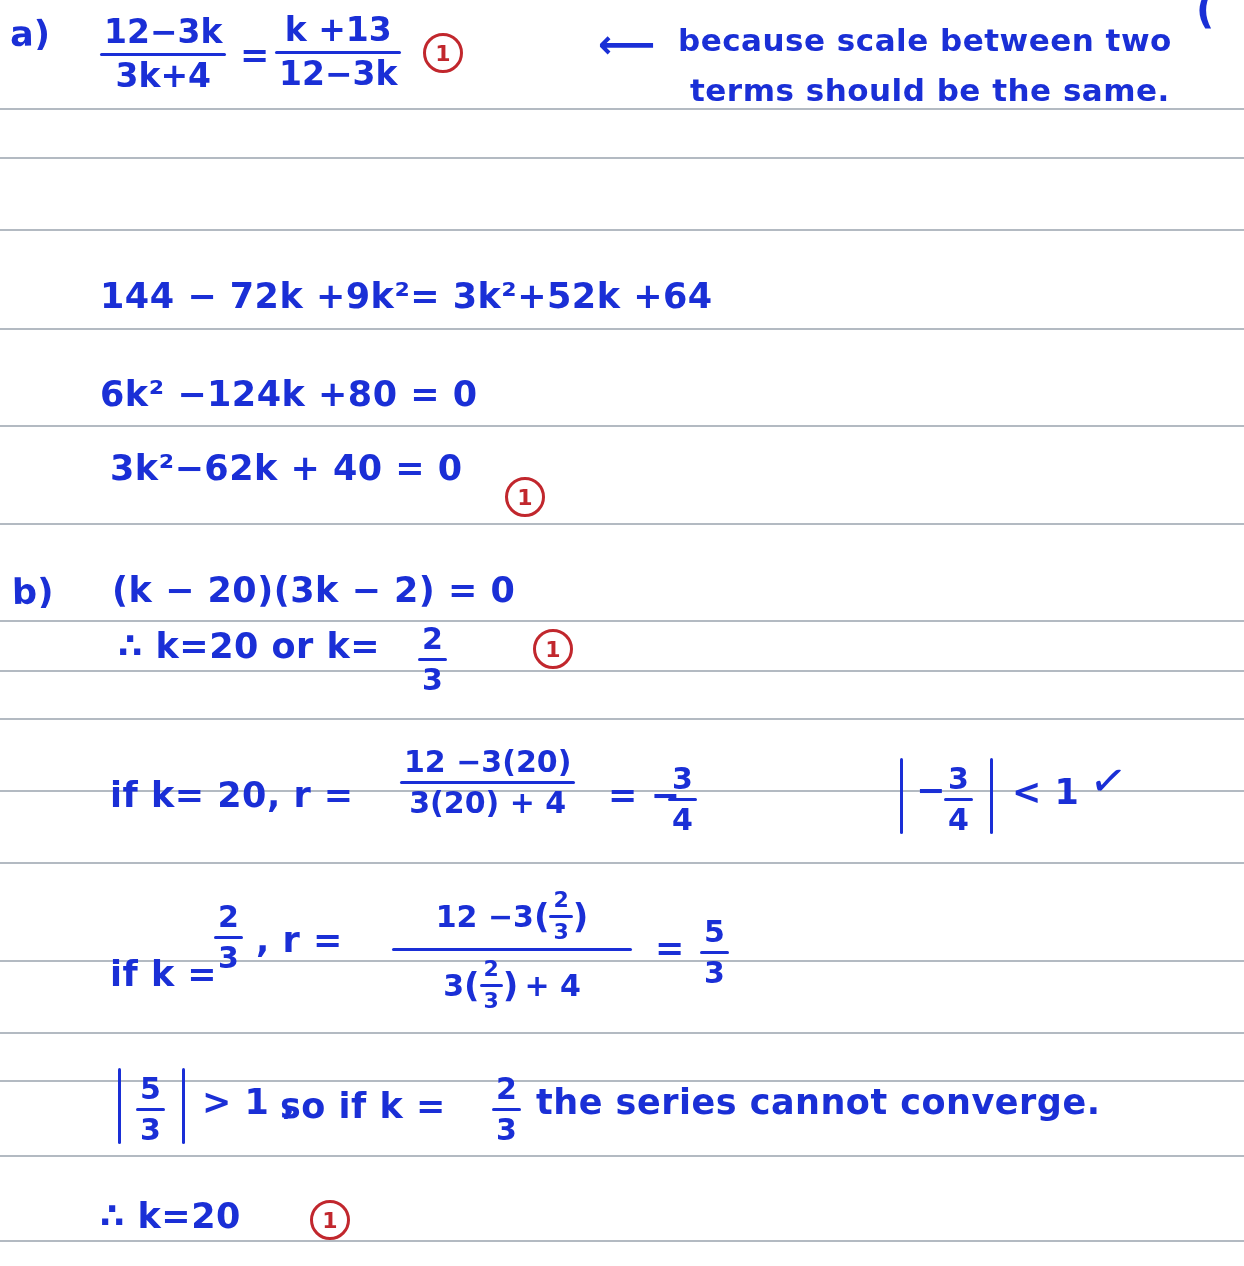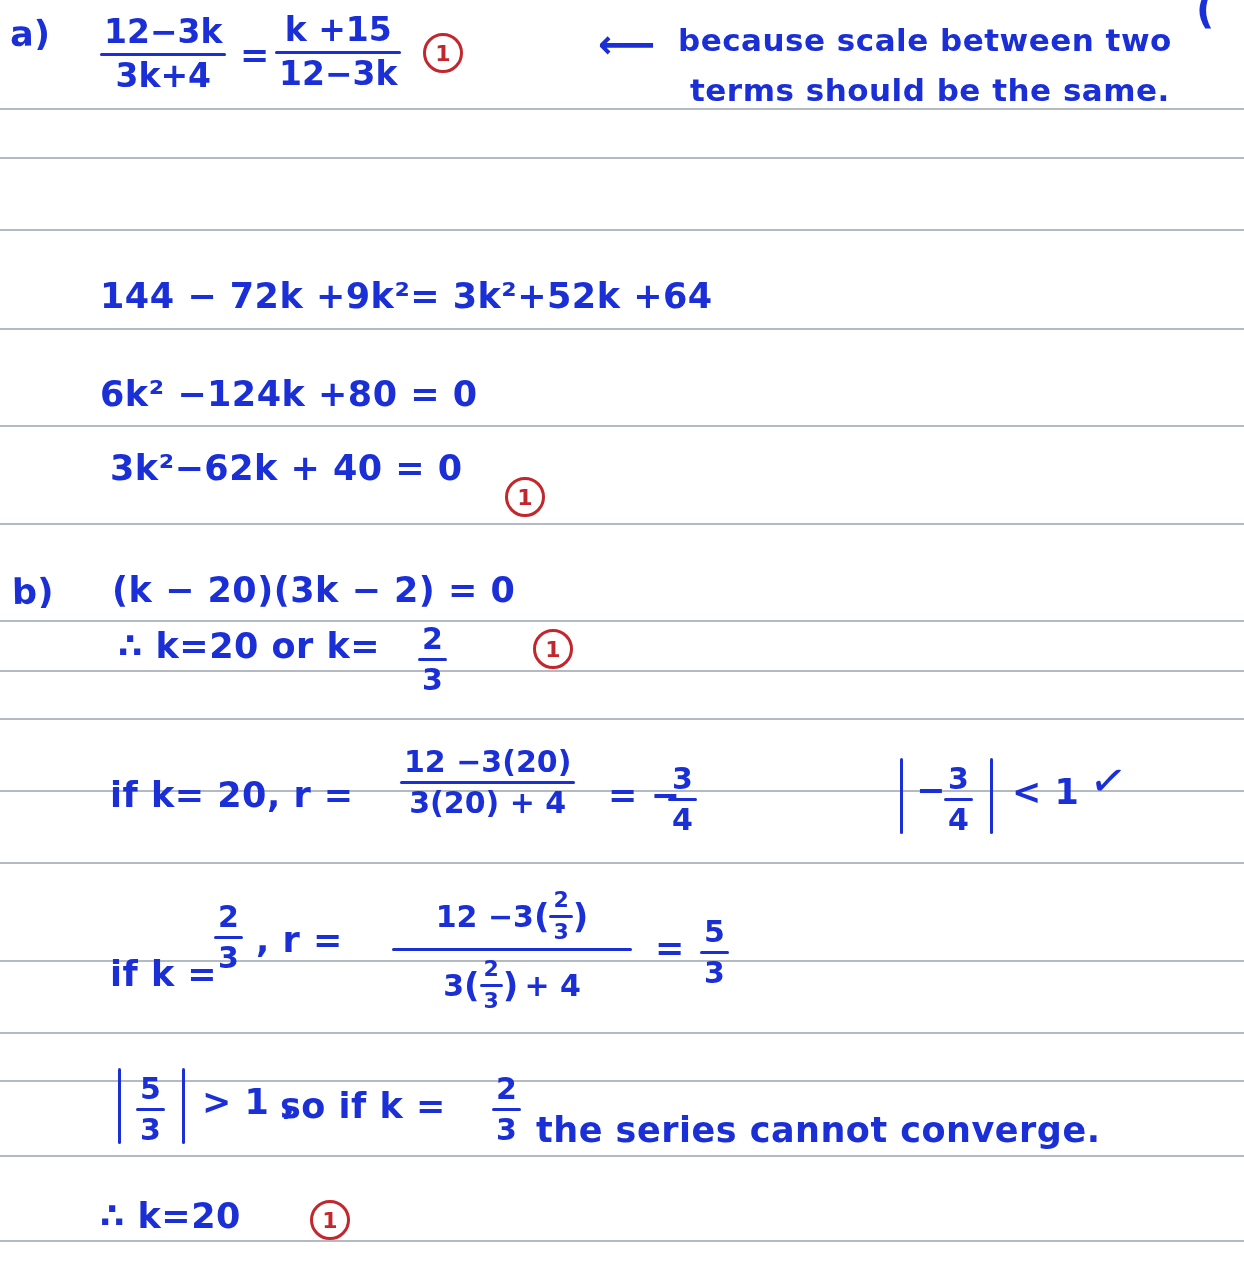--- a/index.html
+++ b/index.html
@@ -120,21 +120,21 @@
 
   <div class="frac big" style="top:14px; left:100px;">
     <span class="num">12−3k</span>
     <span class="bar"></span>
     <span class="den">3k+4</span>
   </div>
 
   <div class="ink sz-lg" style="top:35px; left:240px;">=</div>
 
   <div class="frac big" style="top:12px; left:275px;">
-    <span class="num">k +15</span>
+    <span class="num">k +13</span>
     <span class="bar"></span>
     <span class="den">12−3k</span>
   </div>
 
   <div class="mark" style="top:33px; left:423px;">1</div>
 
   <div class="arrow" style="top:24px; left:598px;">⟵</div>
   <div class="ink sz-md" style="top:22px; left:678px;">because scale between two</div>
   <div class="ink sz-md" style="top:72px; left:690px;">terms should be the same.</div>
 
@@ -234,18 +234,18 @@
   </div>
   <div class="absbar" style="top:1068px; left:182px; height:76px;"></div>
 
   <div class="ink sz-lg" style="top:1082px; left:202px;">&gt; 1 ,</div>
   <div class="ink sz-lg" style="top:1086px; left:280px;">so if  k =</div>
   <div class="frac mid" style="top:1072px; left:492px;">
     <span class="num">2</span>
     <span class="bar"></span>
     <span class="den">3</span>
   </div>
-  <div class="ink sz-lg" style="top:1082px; left:536px;margin-top:28px;">the series cannot converge.</div>
+  <div class="ink sz-lg" style="top:1082px; left:536px;">the series cannot converge.</div>
 
   <div class="ink sz-lg" style="top:1196px; left:100px;">∴ k=20</div>
   <div class="mark" style="top:1200px; left:310px;">1</div>
 
 </div>
 
 </body></html>

